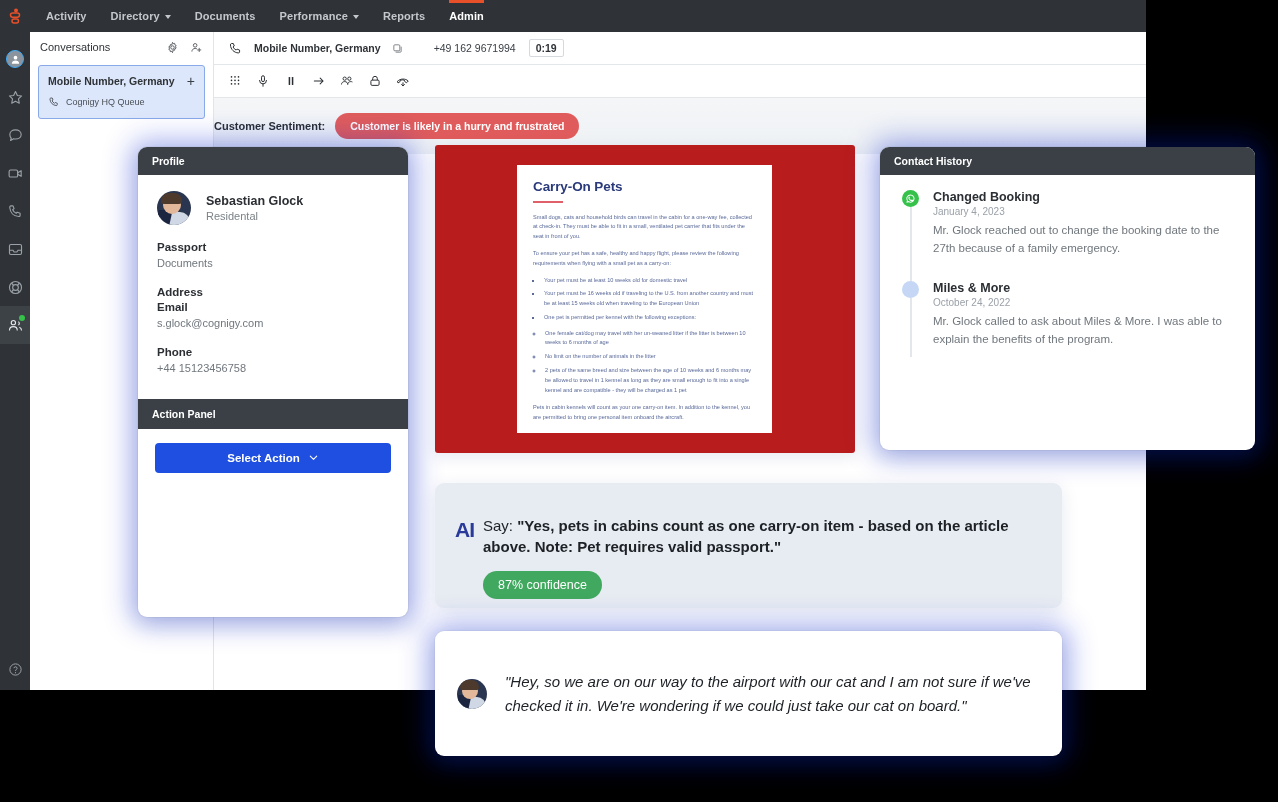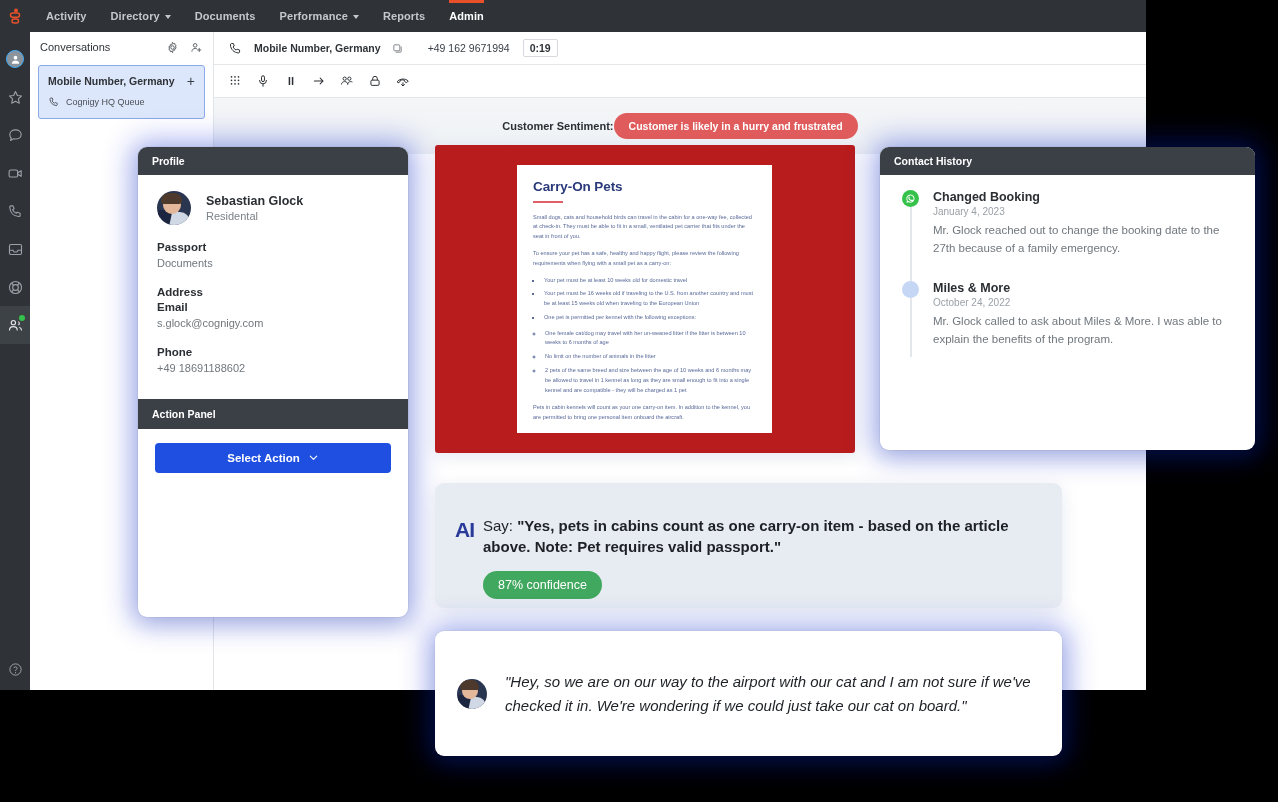--- a/index.html
+++ b/index.html
@@ -89,34 +89,34 @@
 
   
   .call-panel { position: absolute; left: 214px; top: 32px; width: 932px; height: 658px; background: #fff; }
   .call-head {
     height: 33px; display: flex; align-items: center; gap: 11px; padding: 0 14px;
     border-bottom: 1px solid #e4e7ea;
   }
   .call-head svg.phone { width: 15px; height: 15px; color: #2f3337; }
   .call-head .name { font-size: 10.5px; font-weight: bold; color: #2f3337; }
   .call-head svg.copy { width: 11px; height: 11px; color: #6a6f74; cursor: pointer; }
-  .call-head .number { font-size: 10.5px; color: #3a4047; margin-left: 14px; }
+  .call-head .number { font-size: 10.5px; color: #3a4047; margin-left: 20px; }
   .call-timer {
     font-size: 10.5px; font-weight: bold; color: #2f3337; border: 1px solid #d6d9dd;
     border-radius: 2px; padding: 2px 6px; margin-left: 2px;
   }
   .call-toolbar {
     height: 33px; display: flex; align-items: center; gap: 14px; padding: 0 14px;
     border-bottom: 1px solid #e4e7ea;
   }
   .call-toolbar .tb { color: #2b2f33; cursor: pointer; display: flex; }
   .call-toolbar svg { width: 14px; height: 14px; }
   .sentiment-bar {
     height: 56px; background: linear-gradient(180deg,#f4f6f8 0%, #eef1f4 100%);
-    display: flex; align-items: center; justify-content: center; 
+    display: flex; align-items: center; gap: 10px;
   }
   .sentiment-label { font-size: 11px; font-weight: bold; color: #2b2f33; }
   .sentiment-pill {
     background: #e05c5c; color: #fff; font-size: 10.5px; font-weight: bold;
     border-radius: 13px; padding: 7px 15px;
   }
   .call-body { height: 536px; background: #fff; }
 
   
   .float { position: absolute; border-radius: 9px; background: #fff;
@@ -446,21 +446,21 @@
           <div class="profile-name">Sebastian Glock</div>
           <div class="profile-sub">Residental</div>
         </div>
       </div>
       <div class="field-label">Passport</div>
       <div class="field-value">Documents</div>
       <div class="field-label">Address</div>
       <div class="field-label">Email</div>
       <div class="field-value">s.glock@cognigy.com</div>
       <div class="field-label">Phone</div>
-      <div class="field-value">+49 18691188602</div>
+      <div class="field-value">+44 15123456758</div>
     </div>
     <div class="action-head">Action Panel</div>
     <div class="action-body">
       <button class="btn-action">
         <span>Select Action</span>
         <svg viewBox="0 0 24 24" fill="none" stroke="currentColor" stroke-width="2.4" stroke-linecap="round" stroke-linejoin="round">
           <path d="M5 9l7 7 7-7"></path>
         </svg>
       </button>
     </div>

